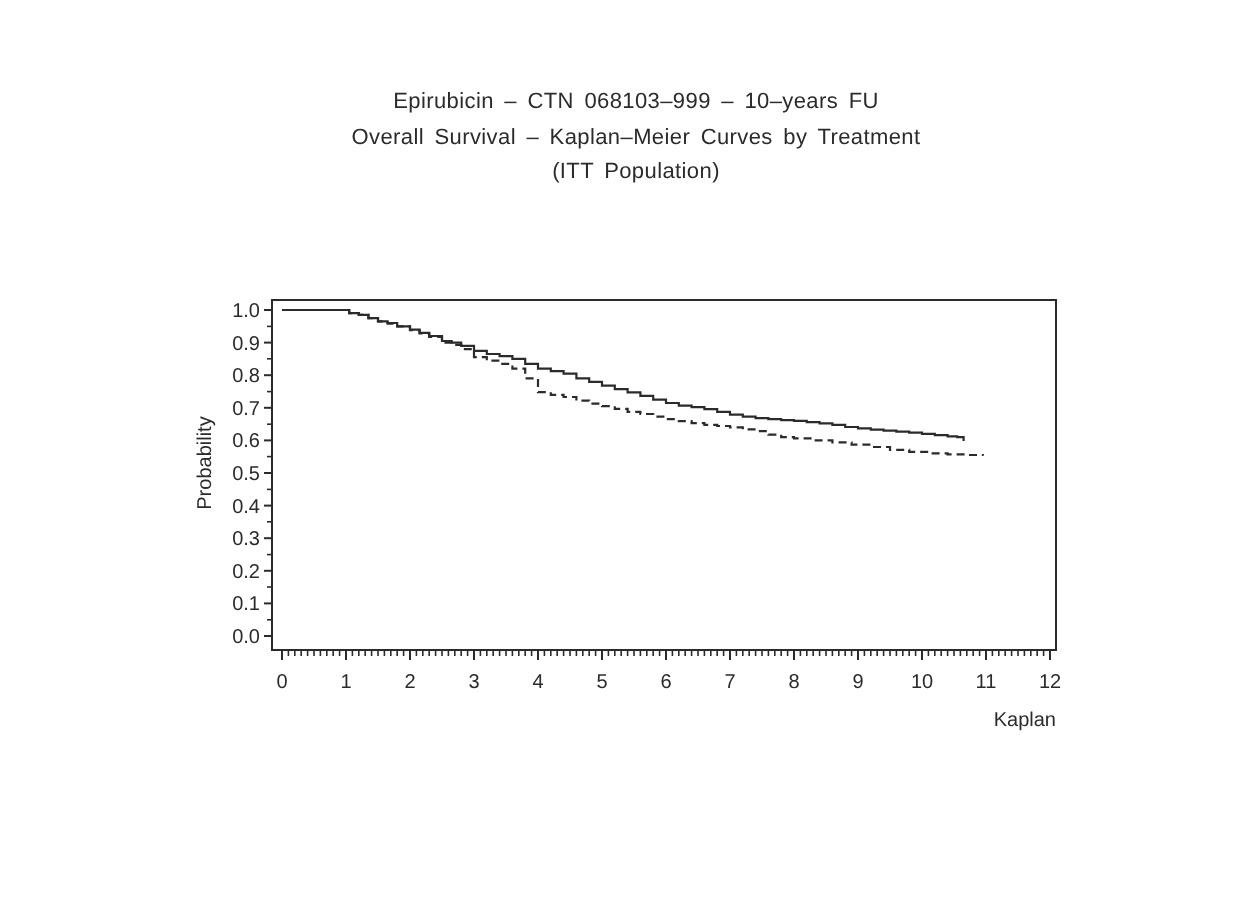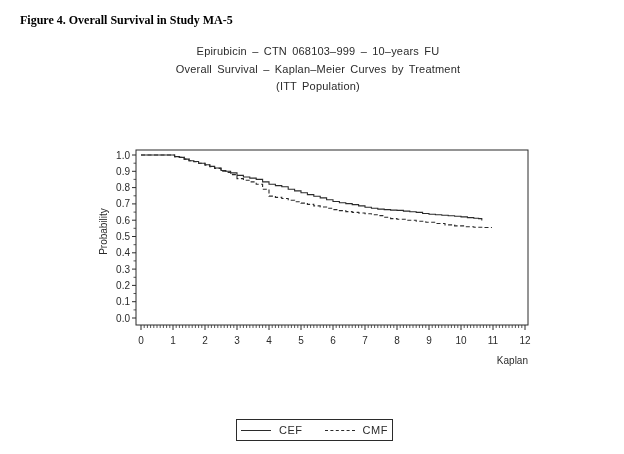--- a/index.html
+++ b/index.html
@@ -20,21 +20,20 @@
   .line-sample{display:inline-block;width:30px;height:0;}
   .line-sample.solid{border-top:1px solid #2b2b2b;}
   .line-sample.dashed{border-top:1px dashed #2b2b2b;}
   .legend-label{letter-spacing:0.5px;}
   .gap{width:6px;}
 </style>
 </head>
 <body>
 
 <div class="page">
-  <div class="fig-title">Figure 4. Overall Survival in Study MA-5</div>
 
   <div class="subtitle">
     <div>Epirubicin – CTN 068103–999 – 10–years FU</div>
     <div>Overall Survival – Kaplan–Meier Curves by Treatment</div>
     <div>(ITT Population)</div>
   </div>
 
   <div class="ylabel">Probability</div>
 
   <svg id="km-svg" width="624" height="454" viewBox="0 0 624 454">
@@ -204,20 +203,13 @@
       <line x1="136" y1="212.1" x2="133.5" y2="212.1" stroke="#2b2b2b" stroke-width="0.8"></line>
       <line x1="136" y1="195.8" x2="133.5" y2="195.8" stroke="#2b2b2b" stroke-width="0.8"></line>
       <line x1="136" y1="179.4" x2="133.5" y2="179.4" stroke="#2b2b2b" stroke-width="0.8"></line>
       <line x1="136" y1="163.2" x2="133.5" y2="163.2" stroke="#2b2b2b" stroke-width="0.8"></line>
       <path d="M 141 155 H 169.8 V 155 H 174.6 V 156.6 H 179.4 V 157.4 H 184.2 V 159.1 H 189 V 160.7 H 193.8 V 161.5 H 198.6 V 163.2 H 205 V 164.8 H 209.8 V 166.4 H 214.6 V 168 H 221 V 170.5 H 225.8 V 171.3 H 230.6 V 172.9 H 237 V 175.4 H 243.4 V 177 H 249.8 V 178.1 H 256.2 V 179.4 H 262.6 V 181.9 H 269 V 184.3 H 275.4 V 185.6 H 281.8 V 186.8 H 288.2 V 189.2 H 294.6 V 190.9 H 301 V 192.8 H 307.4 V 194.6 H 313.8 V 196.2 H 320.2 V 197.9 H 326.6 V 199.8 H 333 V 201.5 H 339.4 V 202.8 H 345.8 V 203.6 H 352.2 V 204.6 H 358.6 V 205.9 H 365 V 207.3 H 371.4 V 208.3 H 377.8 V 209.1 H 384.2 V 209.6 H 390.6 V 210.1 H 397 V 210.4 H 403.4 V 211.1 H 409.8 V 211.7 H 416.2 V 212.4 H 422.6 V 213.5 H 429 V 214.2 H 435.4 V 214.8 H 441.8 V 215.3 H 448.2 V 215.8 H 454.6 V 216.3 H 461 V 216.9 H 467.4 V 217.6 H 473.8 V 218.2 H 478.6 V 218.6 H 481.8 V 220.5" fill="none" stroke="#2b2b2b" stroke-width="1.1"></path>
       <path d="M 141 155 H 169.8 V 155 H 174.6 V 156.6 H 179.4 V 157.4 H 184.2 V 159.1 H 189 V 160.7 H 193.8 V 161.8 H 198.6 V 163.2 H 205 V 165.1 H 209.8 V 166.7 H 214.6 V 168.4 H 221 V 171.3 H 225.8 V 172.4 H 230.6 V 174.6 H 237 V 178.6 H 243.4 V 180.3 H 249.8 V 181.9 H 256.2 V 184.3 H 262.6 V 189.2 H 269 V 196.1 H 275.4 V 197.4 H 281.8 V 198.5 H 288.2 V 200.3 H 294.6 V 201.8 H 301 V 203.1 H 307.4 V 204.4 H 313.8 V 205.9 H 320.2 V 207 H 326.6 V 208.3 H 333 V 209.6 H 339.4 V 210.6 H 345.8 V 211.6 H 352.2 V 212.4 H 358.6 V 213 H 365 V 213.7 H 371.4 V 214.7 H 377.8 V 215.6 H 384.2 V 217.3 H 390.6 V 218.6 H 397 V 219.2 H 406.6 V 220.2 H 416.2 V 221.2 H 425.8 V 222.3 H 435.4 V 223.5 H 445 V 224.9 H 454.6 V 225.9 H 464.2 V 226.7 H 473.8 V 227.2 H 483.4 V 227.5 H 491.4 V 227.9" fill="none" stroke="#2b2b2b" stroke-width="1.1" stroke-dasharray="4 2.5"></path>
     </svg>
 
   <div class="xlabel">Kaplan</div>
 
-  <div class="legend">
-    <span class="line-sample solid"></span>
-    <span class="legend-label">CEF</span>
-    <span class="gap"></span>
-    <span class="line-sample dashed"></span>
-    <span class="legend-label">CMF</span>
-  </div>
 </div>
 
 </body></html>

